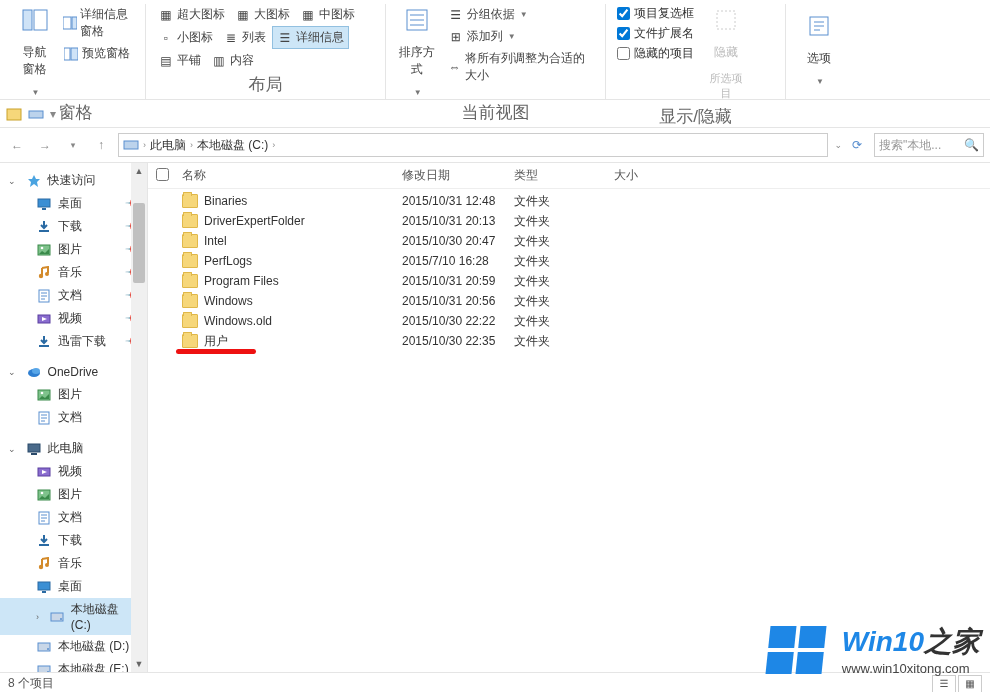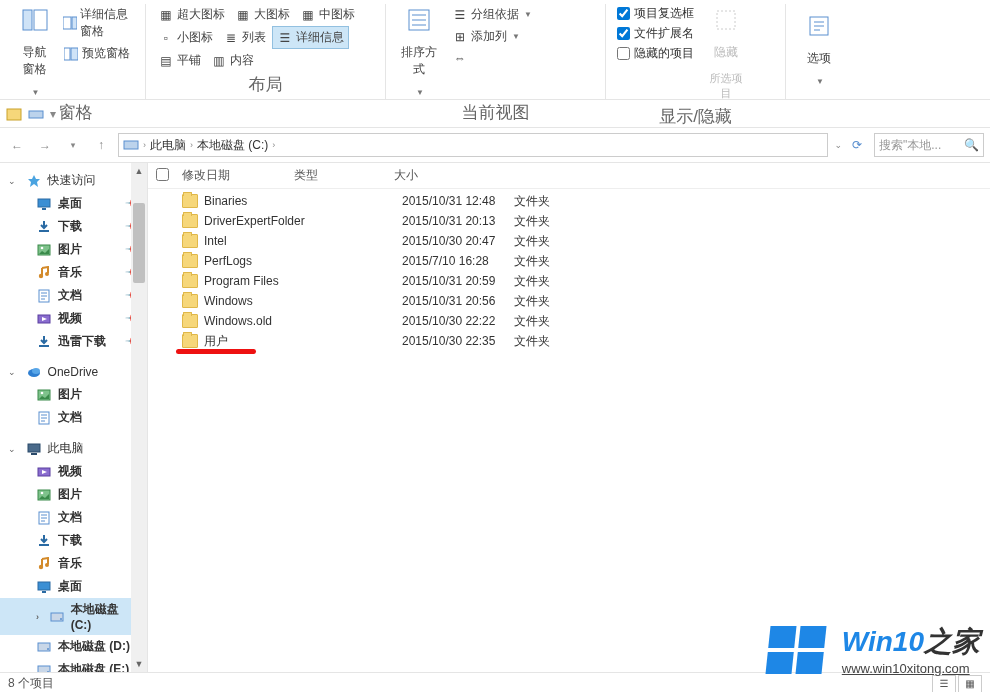--- a/index.html
+++ b/index.html
@@ -32,21 +32,21 @@
 .crumb { display: flex; align-items: center; gap: 2px; }
 .rtools { display:flex; align-items:center; gap:4px; }
 .searchbox { width: 110px; height: 24px; border: 1px solid #ccc; display: flex; align-items: center; padding: 0 4px; color: #999; font-size: 12px; justify-content: space-between;}
 .refresh { width:22px;height:22px; display:flex;align-items:center;justify-content:center;color:#5a8fcf;}
 
 
 .main { height: 510px; display: flex; border-top: 1px solid #e5e5e5; }
 .sidebar { width: 148px; border-right: 1px solid #e5e5e5; overflow: hidden; position: relative; }
 .sidebar-inner { padding: 6px 0; }
 .side-item { display: flex; align-items: center; gap: 6px; padding: 3px 6px 3px 18px; font-size: 12px; cursor: default; position:relative;}
-.side-item.sub { padding-left: 36px; font-weight: bold; }
+.side-item.sub { padding-left: 36px; }
 .side-item.sel { background: #cde6f7; }
 .side-item .pin { position:absolute; right:8px; color:#777; font-size:10px; transform: rotate(45deg);}
 .side-ico { width: 16px; height: 16px; display:inline-flex; align-items:center; justify-content:center; }
 .side-group { margin-bottom: 8px; }
 .side-scroll { position:absolute; right:0; top:0; bottom:0; width:16px; background:#f0f0f0; }
 .side-scroll .thumb { position:absolute; left:2px; right:2px; top:40px; height:80px; background:#c0c0c0; border-radius:2px;}
 .side-scroll .arr { position:absolute; left:0; right:0; height:16px; display:flex;align-items:center;justify-content:center;color:#666;font-size:9px;}
 .side-scroll .arr.up{top:0;} .side-scroll .arr.dn{bottom:0;}
 
 .listarea { flex: 1; display: flex; flex-direction: column; }
@@ -66,21 +66,21 @@
 .viewbtns { display:flex; gap:2px; }
 .viewbtns span { width:24px;height:18px;border:1px solid #ccc; display:flex;align-items:center;justify-content:center;font-size:10px;}
 
 
 .watermark { position: absolute; right: 10px; bottom: 16px; display: flex; align-items: center; gap: 18px; pointer-events:none; }
 .wm-logo { width: 56px; height: 48px; display:grid; grid-template-columns:1fr 1fr; grid-template-rows:1fr 1fr; gap:4px; transform: skewX(-6deg); }
 .wm-logo div { background:#1e87e6; }
 .wm-text { font-family: "Microsoft YaHei", sans-serif; color:#333; }
 .wm-text .big { font-size: 28px; font-weight: 700; font-style: italic; }
 .wm-text .big span { color:#1e87e6; }
-.wm-text .url { font-size: 13px; color:#444;text-decoration:underline; }
+.wm-text .url { font-size: 13px; color:#444; }
 
 .chev { font-size:9px; color:#888; }
 .dropdn { font-size:8px; color:#777; margin-left:2px;}
 .caret { font-size: 9px; color: #666; margin-right: 4px; }
 </style>
 </head>
 <body>
 
 <div class="ribbon">
   <div class="ribbon-group" style="width:140px">
@@ -185,20 +185,21 @@
             <span>分组依据</span>
             <span class="dropdn">▼</span>
           </div>
         <div class="rbtn">
             <span class="ricon">⊞</span>
             <span>添加列</span>
             <span class="dropdn">▼</span>
           </div>
         <div class="rbtn">
             <span class="ricon">⇔</span>
+            <span>将所有列调整为合适的大小</span>
           </div>
       </div>
     </div>
     <div class="rg-label">当前视图</div>
   </div>
 
   <div class="ribbon-group" style="width:180px">
     <div class="rg-content">
       <div class="col">
         <label class="chk">
@@ -500,20 +501,21 @@
     <div class="side-scroll">
       <div class="arr up">▲</div>
       <div class="thumb"></div>
       <div class="arr dn">▼</div>
     </div>
   </div>
 
   <div class="listarea">
     <div class="cols">
       <div class="cb"><input type="checkbox" style=""></div>
+      <div class="h" style="width:220px">名称</div>
       <div class="h" style="width:112px">修改日期</div>
       <div class="h" style="width:100px">类型</div>
       <div class="h" style="width:80px">大小</div>
     </div>
     <div class="rows" id="rows">
 
     <div class="row">
           <div class="cb"></div>
           <div class="c" style="width:220px">
             <span class="fico"></span>

